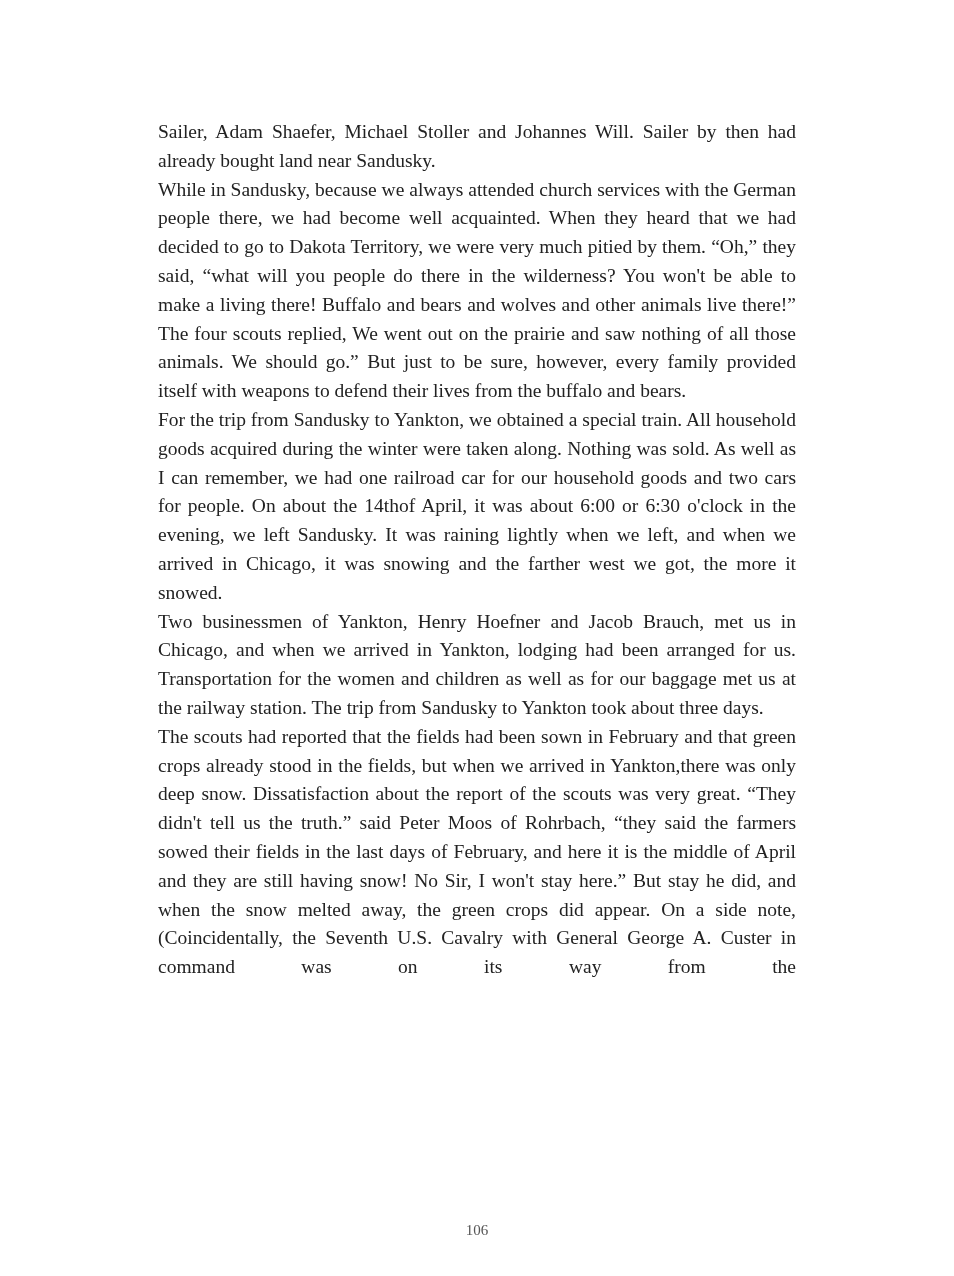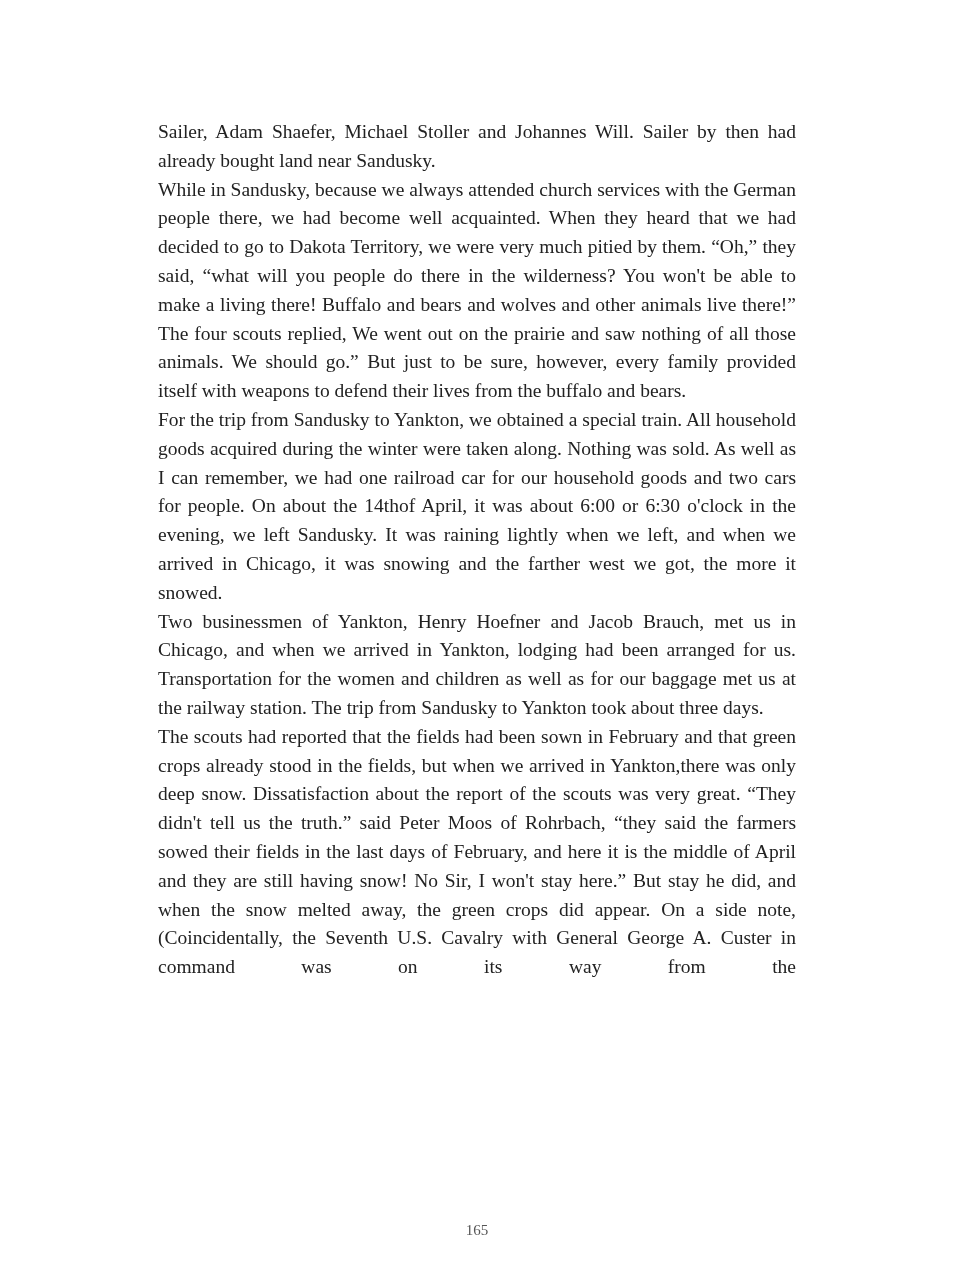--- a/index.html
+++ b/index.html
@@ -49,14 +49,14 @@
 <body>
 
 <div class="page">
   <div class="text-block">
     <p>Sailer, Adam Shaefer, Michael Stoller and Johannes Will. Sailer by then had already bought land near Sandusky.</p>
     <p>While in Sandusky, because we always attended church services with the German people there, we had become well acquainted. When they heard that we had decided to go to Dakota Territory, we were very much pitied by them. “Oh,” they said, “what will you people do there in the wilderness? You won't be able to make a living there! Buffalo and bears and wolves and other animals live there!” The four scouts replied, We went out on the prairie and saw nothing of all those animals. We should go.” But just to be sure, however, every family provided itself with weapons to defend their lives from the buffalo and bears.</p>
     <p>For the trip from Sandusky to Yankton, we obtained a special train. All household goods acquired during the winter were taken along. Nothing was sold. As well as I can remember, we had one railroad car for our household goods and two cars for people. On about the 14thof April, it was about 6:00 or 6:30 o'clock in the evening, we left Sandusky. It was raining lightly when we left, and when we arrived in Chicago, it was snowing and the farther west we got, the more it snowed.</p>
     <p>Two businessmen of Yankton, Henry Hoefner and Jacob Brauch, met us in Chicago, and when we arrived in Yankton, lodging had been arranged for us. Transportation for the women and children as well as for our baggage met us at the railway station. The trip from Sandusky to Yankton took about three days.</p>
     <p class="continues">The scouts had reported that the fields had been sown in February and that green crops already stood in the fields, but when we arrived in Yankton,there was only deep snow. Dissatisfaction about the report of the scouts was very great. “They didn't tell us the truth.” said Peter Moos of Rohrbach, “they said the farmers sowed their fields in the last days of February, and here it is the middle of April and they are still having snow! No Sir, I won't stay here.” But stay he did, and when the snow melted away, the green crops did appear. On a side note, (Coincidentally, the Seventh U.S. Cavalry with General George A. Custer in command was on its way from the</p>
   </div>
-  <div class="page-number">165</div>
+  <div class="page-number">106</div>
 </div>
 
 </body></html>

